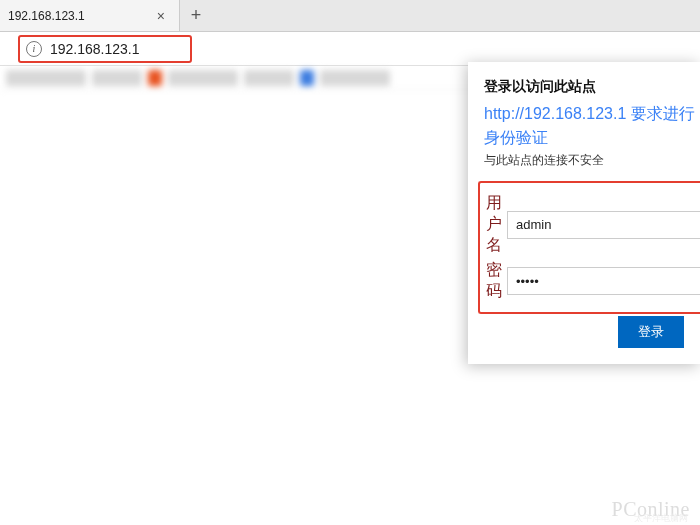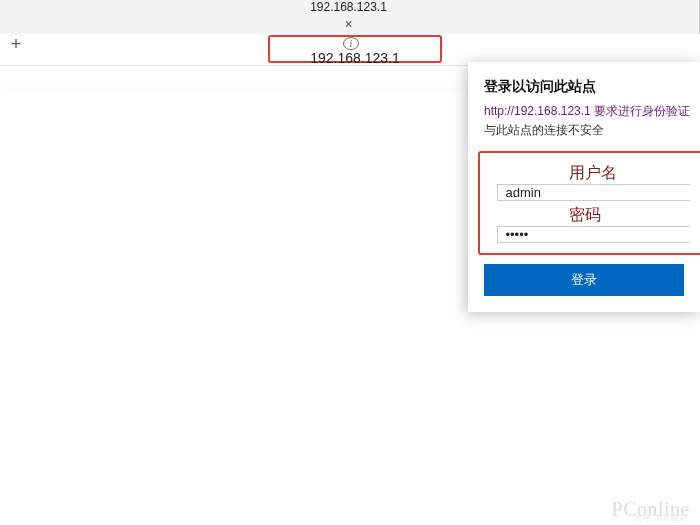--- a/index.html
+++ b/index.html
@@ -1,15 +1,15 @@
 <!DOCTYPE html>
 <html><head>
   <meta charset="utf-8">
   <style>
-    * { box-sizing: border-box; margin: 0; padding: 0; flex-direction: column; }
+    * { box-sizing: border-box; margin: 0; padding: 0; }
     body {
       width: 700px;
       height: 525px;
       font-family: "Microsoft YaHei", Arial, sans-serif;
       font-size: 13px;
       background: #fff;
       position: relative;
       overflow: hidden;
     }
     .tab-strip {
@@ -87,21 +87,21 @@
     .auth-dialog {
       position: absolute;
       top: 62px;
       right: 0;
       width: 232px;
       background: #fff;
       box-shadow: -2px 2px 14px rgba(0,0,0,0.25);
       padding: 16px 0 16px 16px;
     }
     .auth-title { font-weight: 700; font-size: 14px; color: #111; margin-bottom: 6px; }
-    .auth-sub { font-size: 12px; color: #701a75; line-height: 1.5; margin-bottom: 2px; }
+    .auth-sub { font-size: 16px; color: #3b82f6; line-height: 1.5; margin-bottom: 2px; }
     .auth-warn { font-size: 12px; color: #333; margin-bottom: 12px; }
     .field-area {
       border: 2px solid #e43d2f;
       border-right: none;
       border-radius: 3px 0 0 3px;
       padding: 6px 0 6px 6px;
       margin-left: -6px;
     }
     .field-row {
       display: flex;
@@ -114,21 +114,22 @@
       height: 28px;
       border: 1px solid #ccc;
       border-right: none;
       padding: 0 8px;
       font-size: 13px;
       color: #222;
       outline: none;
     }
     .btn-row {
       display: flex;
-      margin-top: 9px;
+      justify-content: flex-end;
+      margin-top: 2px;
       padding-right: 16px;
     }
     .login-btn {
       background: #0067c0;
       color: #fff;
       border: none;
       padding: 7px 20px;
       font-size: 13px;
       cursor: pointer;
     }

